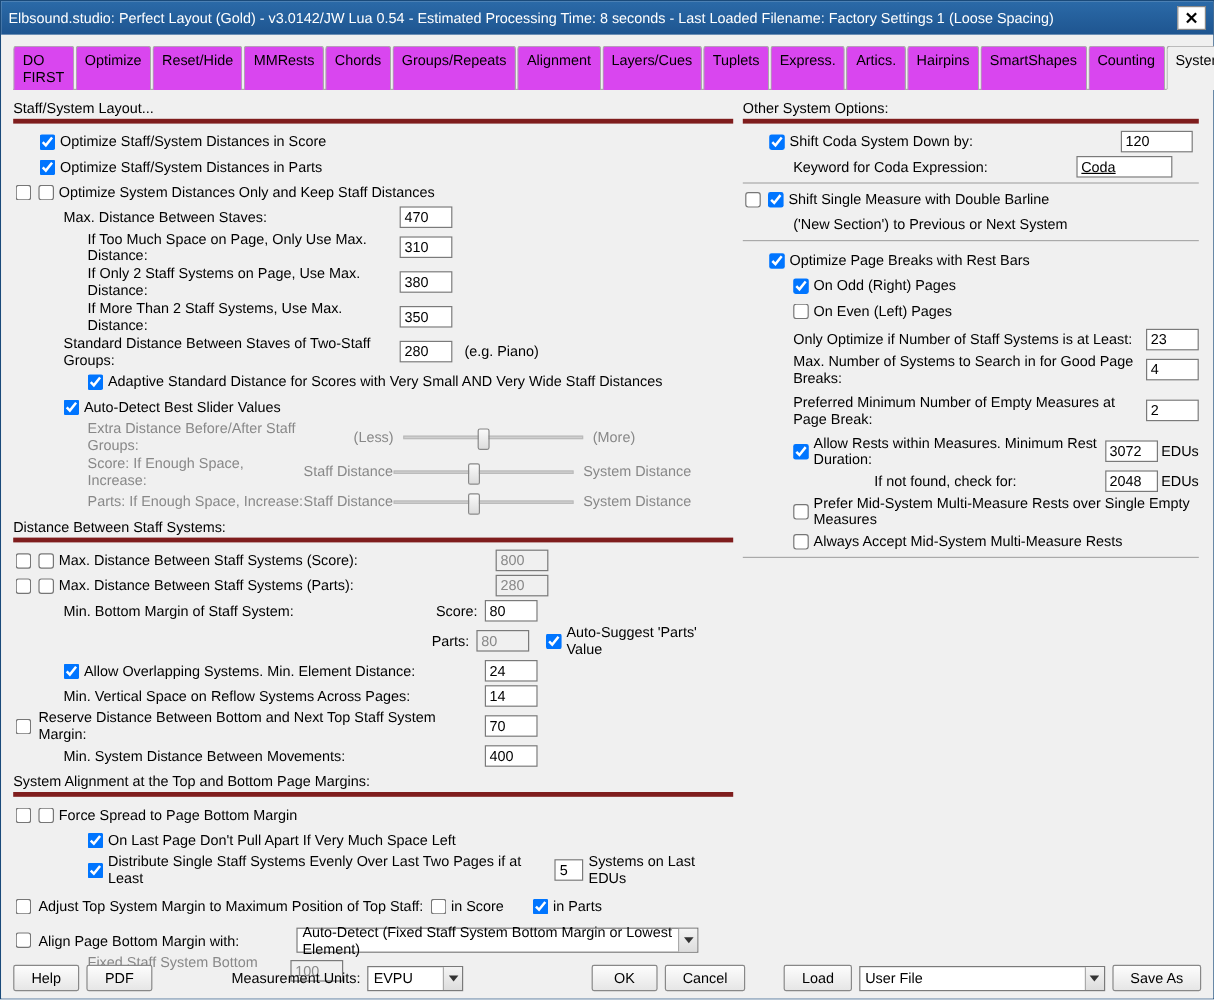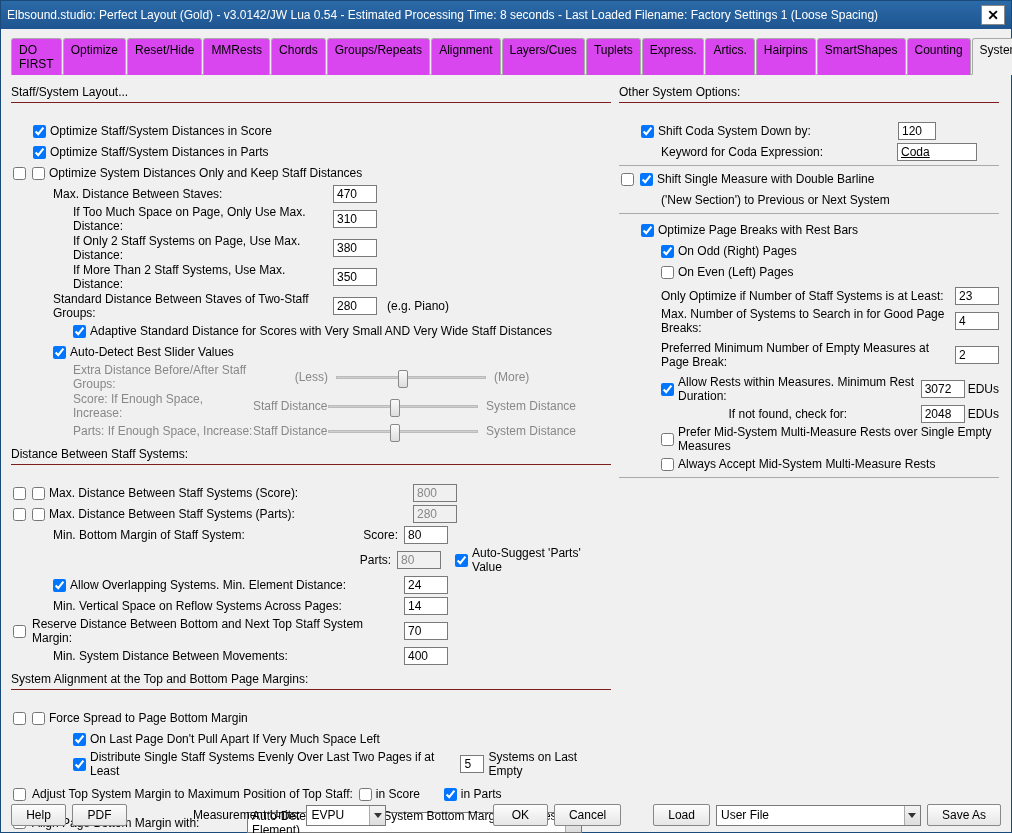--- a/index.html
+++ b/index.html
@@ -14,24 +14,24 @@
 
 .tabs { display: flex; border-bottom: 1px solid #aaa; margin-bottom: 4px; }
 .tab { border: 1px solid #aaa; border-bottom: none; background: #d946ef; padding: 4px 7px; font-size: 12px; margin-right: 1px; cursor: pointer; border-radius: 3px 3px 0 0; position: relative; top: 1px; }
 .tab.active { background: #f0f0f0; border-bottom: 1px solid #f0f0f0; }
 
 .content { display: flex; gap: 8px; height: calc(100% - 65px); }
 .col-left { width: 600px; }
 .col-right { width: 380px; }
 
 .row { display: flex; align-items: center; min-height: 20px; margin: 1px 0; }
-.section-head { text-decoration: none; border-bottom: 1px solid #7f1d1d; padding-bottom: 2px; margin: 4px 0 18px 0; }
+.section-head { text-decoration: none; border-bottom: 4px solid #7f1d1d; padding-bottom: 2px; margin: 4px 0 5px 0; }
 
 input[type="text"].field { border: 1px solid #7a7a7a; background: #fff; height: 18px; padding: 0 3px; font-size: 12px; width: 44px; }
-input[type="text"].field.w60 { width: 38px; }
+input[type="text"].field.w60 { width: 60px; margin-left: 36px; }
 input[type="text"].field.w80 { width: 80px; text-decoration: underline; }
 input[type="text"].field:disabled { background: #f0f0f0; color: #888; }
 
 .cb { width: 13px; height: 13px; margin: 0 4px 0 0; vertical-align: middle; }
 .outer-cb { width: 13px; height: 13px; margin: 0 6px 0 2px; }
 
 .disabled { color: #888; }
 .ind1 { padding-left: 22px; }
 .ind2 { padding-left: 42px; }
 .ind3 { padding-left: 62px; }
@@ -214,21 +214,21 @@
             <span>Force Spread to Page Bottom Margin</span>
           </div>
         <div class="row ind3">
             <input type="checkbox" class="cb" checked="" style="">
             <span>On Last Page Don't Pull Apart If Very Much Space Left</span>
           </div>
         <div class="row ind3">
             <input type="checkbox" class="cb" checked="" style="">
             <span>Distribute Single Staff Systems Evenly Over Last Two Pages if at Least</span>
           <input type="text" class="field" style="width: 24px; margin: 0px 4px;" value="5">
-          <span>Systems on Last Empty</span>
+          <span>Systems on Last EDUs</span>
           </div>
 
         <div class="row" style="margin-top:6px">
             <input type="checkbox" class="outer-cb" style="">
           <span>Adjust Top System Margin to Maximum Position of Top Staff:</span>
           <input type="checkbox" class="cb" style="margin-left: 6px;">
             <span>in Score</span>
           <input type="checkbox" class="cb" checked="" style="margin-left: 24px;">
             <span>in Parts</span>
           </div>

